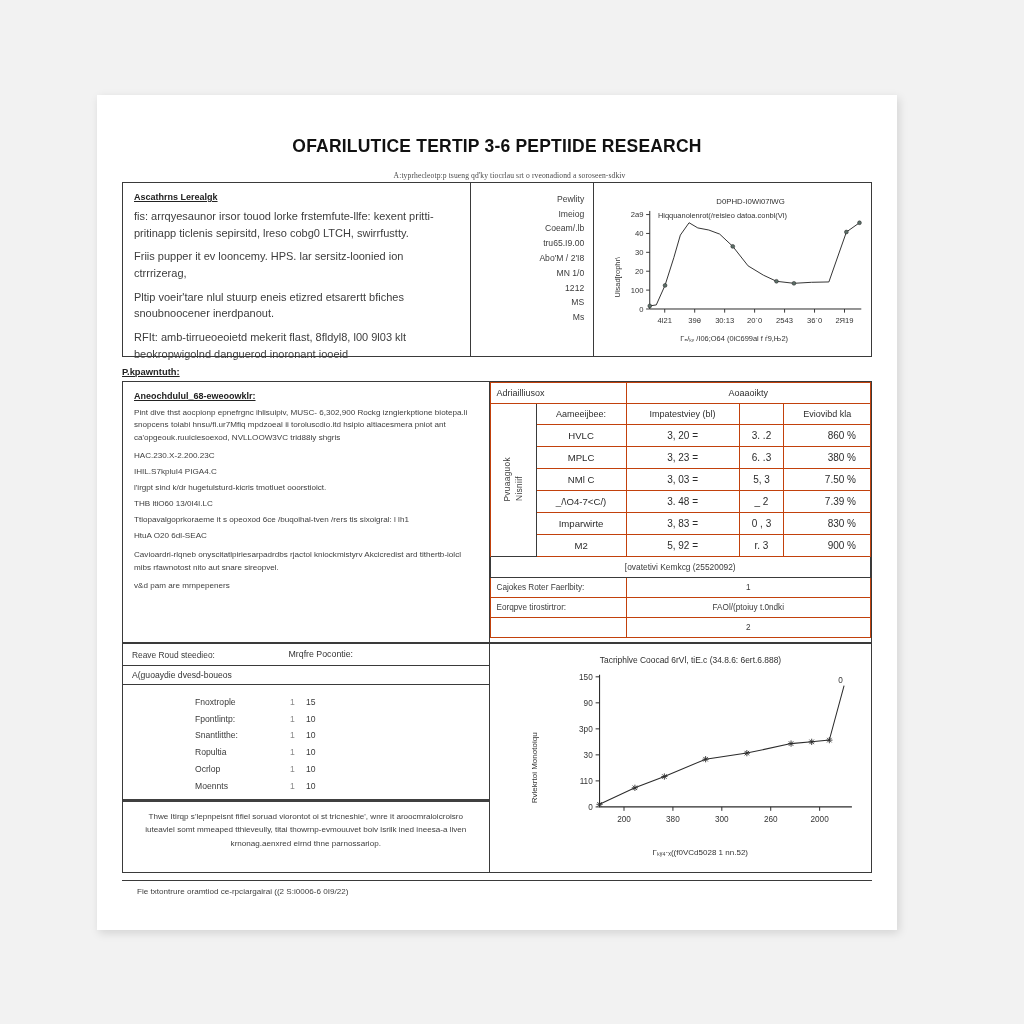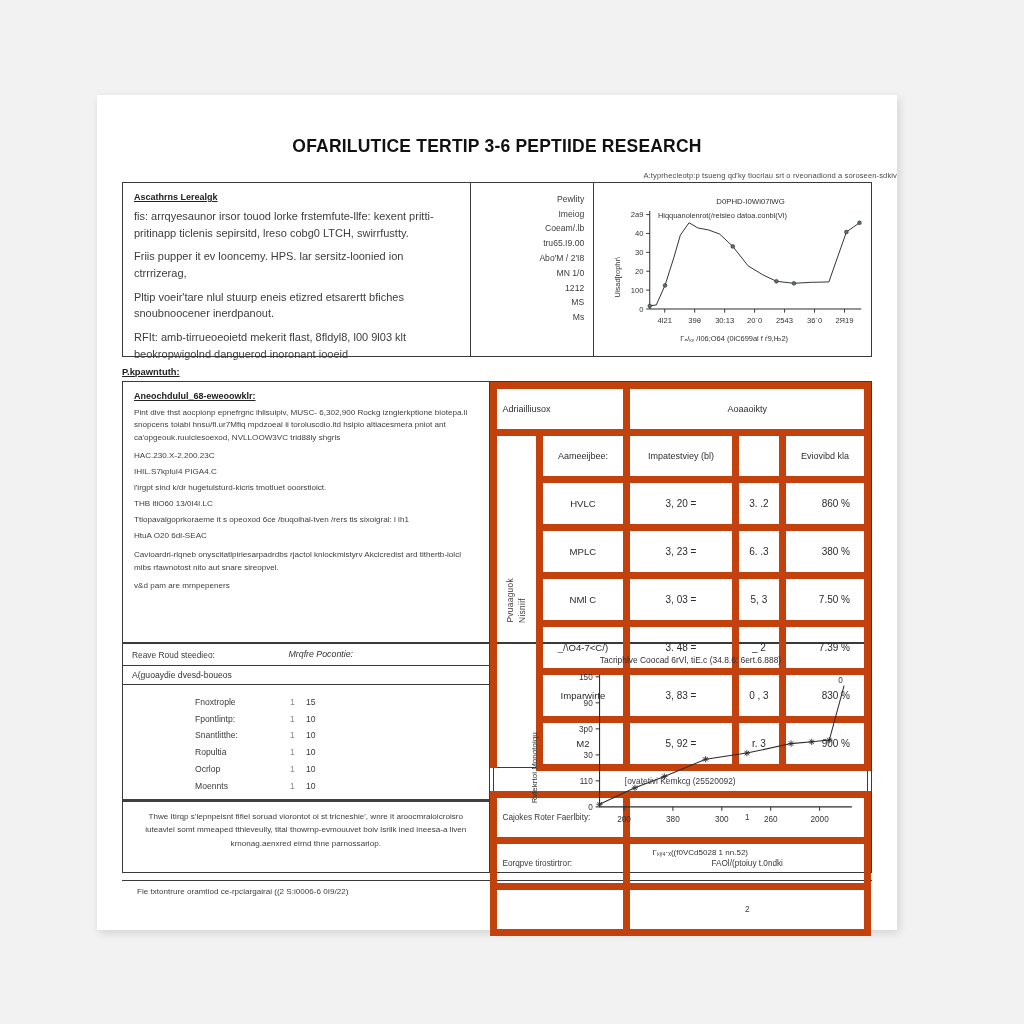--- a/index.html
+++ b/index.html
@@ -22,22 +22,23 @@
   .title-block { text-align:center; padding:32px 40px 4px 40px; }
   .title-main {
     font-size:21px; font-weight:bold; letter-spacing:0.4px;
     color:#111; line-height:1.25;
   }
   .title-sub {
     font-size:17.5px; font-weight:bold; letter-spacing:0.2px;
     color:#111; margin-top:9px; line-height:1.25;
   }
   .lede {
-    font-size:7.6px; color:#4a4a4a; margin:9px 0 2px 25px; text-align:right;
+    font-size:7.6px; color:#4a4a4a; margin:9px 0 2px 25px; text-align:center;
     letter-spacing:0.1px;
+    font-family:Liberation Serif, serif;
   }
 
   
   .frame { border:1px solid #3a3a3a; }
   .row { display:flex; }
 
   
   .sec1 { margin:0 25px; height:175px; }
   .s1-left { width:46.5%; border-right:1px solid #3a3a3a; padding:9px 11px; }
   .s1-mid  { width:16.5%; border-right:1px solid #3a3a3a; padding:9px 9px; text-align:right; }
@@ -58,23 +59,23 @@
   
   .sec2 { margin:0 25px; height:262px; }
   .s2-left { width:49%; border-right:1px solid #3a3a3a; padding:9px 11px; }
   .s2-right{ width:51%; }
   .para2 { font-size:8.1px; color:#3d3d3d; line-height:1.55; margin-bottom:6px; }
   .mono-line { font-size:8.1px; color:#3d3d3d; line-height:1.6; margin-bottom:3px; }
 
   
   table { border-collapse:collapse; width:100%; }
   .rt td, .rt th {
-    border:7px solid #c2410c;
+    border:1px solid #c2410c;
     font-size:9px; font-weight:normal; color:#2e2e2e;
-    padding:15px 5px; text-align:center; height:19px;
+    padding:5px 5px; text-align:center; height:19px;
   }
   .rt .vcell {
     border-right:1px solid #3a3a3a; border-bottom:none; border-top:none;
     width:46px; padding:0;
   }
   .vtxt {
     writing-mode:vertical-rl; transform:rotate(180deg);
     font-size:8.4px; color:#3a3a3a; display:inline-block;
     letter-spacing:0.3px;
   }
@@ -86,21 +87,21 @@
   .lbl-row td { font-size:8.2px; color:#3a3a3a; }
   .bignum { font-size:12px; color:#2b2b2b; text-align:right; padding-right:18px; }
 
   
   .sec3 { margin:0 25px; height:230px; }
   .s3-left { width:49%; border-right:1px solid #3a3a3a; }
   .s3-right{ width:51%; position:relative; }
   .band {
     border-bottom:1px solid #3a3a3a; padding:5px 9px; position:relative;
   }
-  .band-center { text-align:center; font-size:8.8px; font-style:italic; color:#333;padding-left:30px; }
+  .band-center { text-align:center; font-size:8.8px; color:#333;padding-left:30px; }
   .band-left { font-size:8.4px; color:#3a3a3a; margin-top:-9px; }
   .band2 { font-size:8.6px; color:#333; padding:4px 9px; border-bottom:1px solid #3a3a3a; }
   .kvlist { padding:9px 0 5px 0; }
   .kv { display:flex; font-size:8.6px; color:#3b3b3b; line-height:1.95; padding-left:72px; }
   .kv .k { width:95px; }
   .kv .sep { width:16px; color:#8a8a8a; }
   .kv .v { width:40px; }
   .footnote { font-size:8.1px; color:#3d3d3d; line-height:1.62; padding:8px 11px; }
 
   .page-footer {

